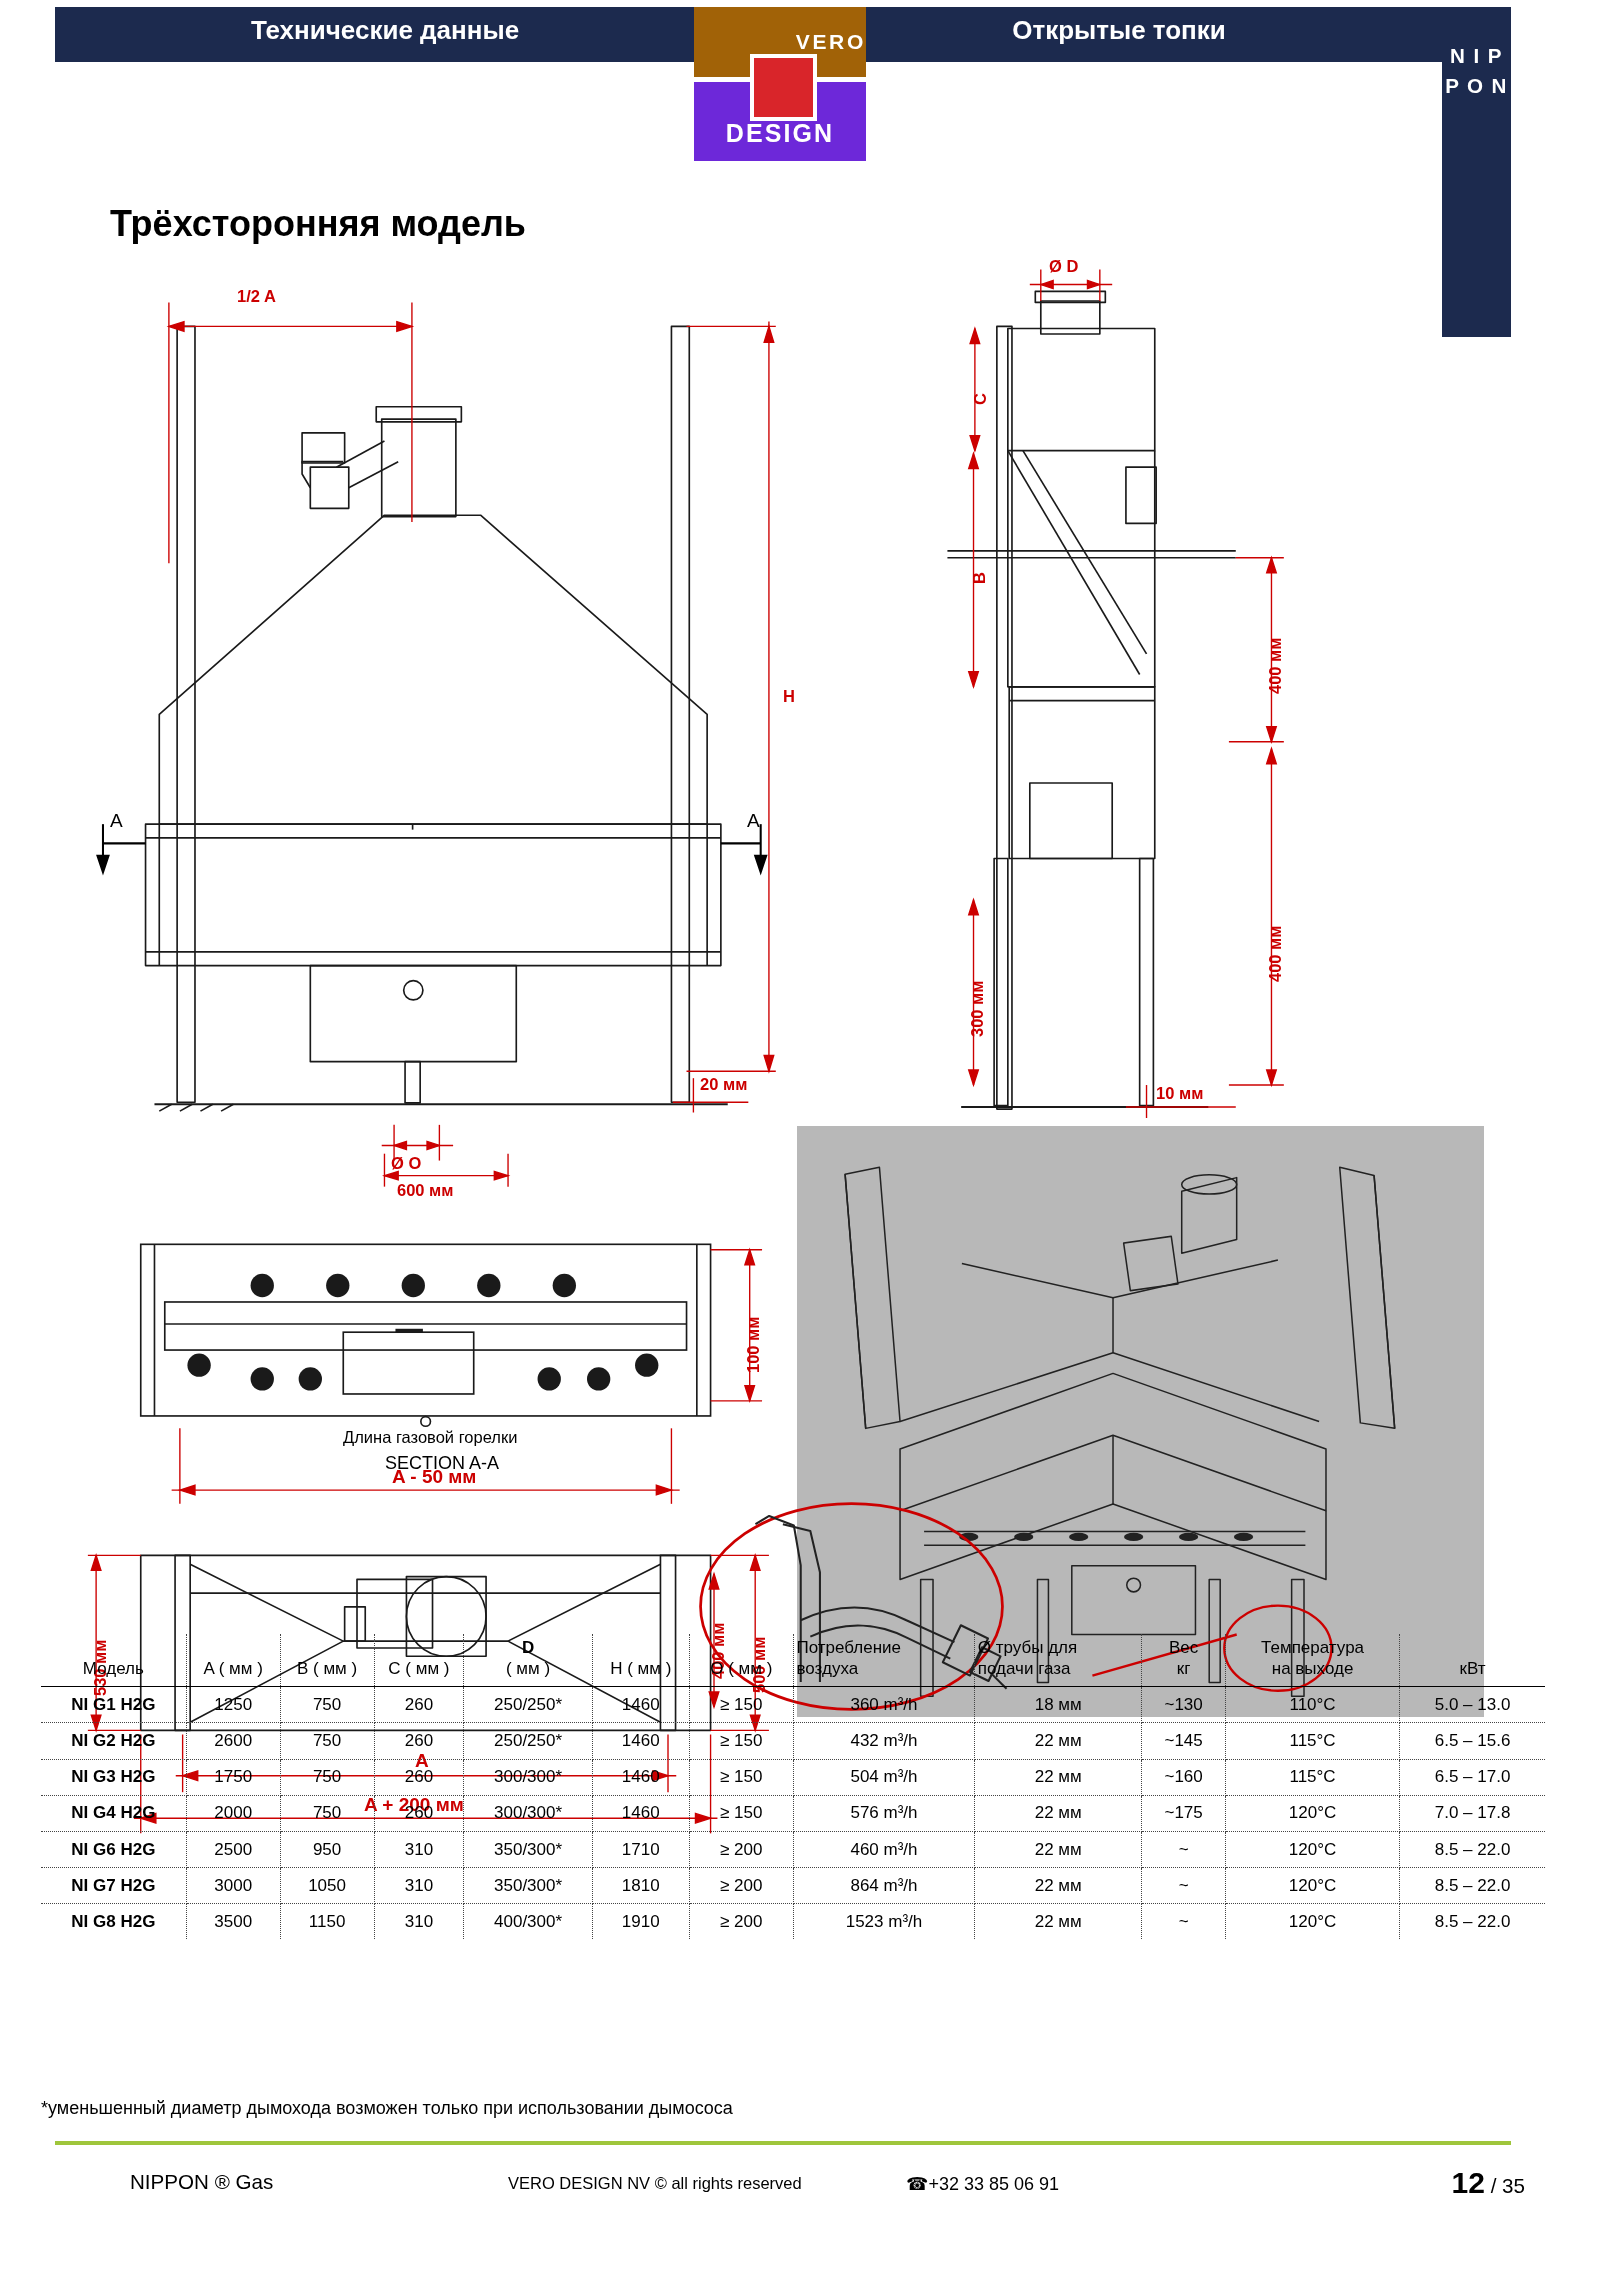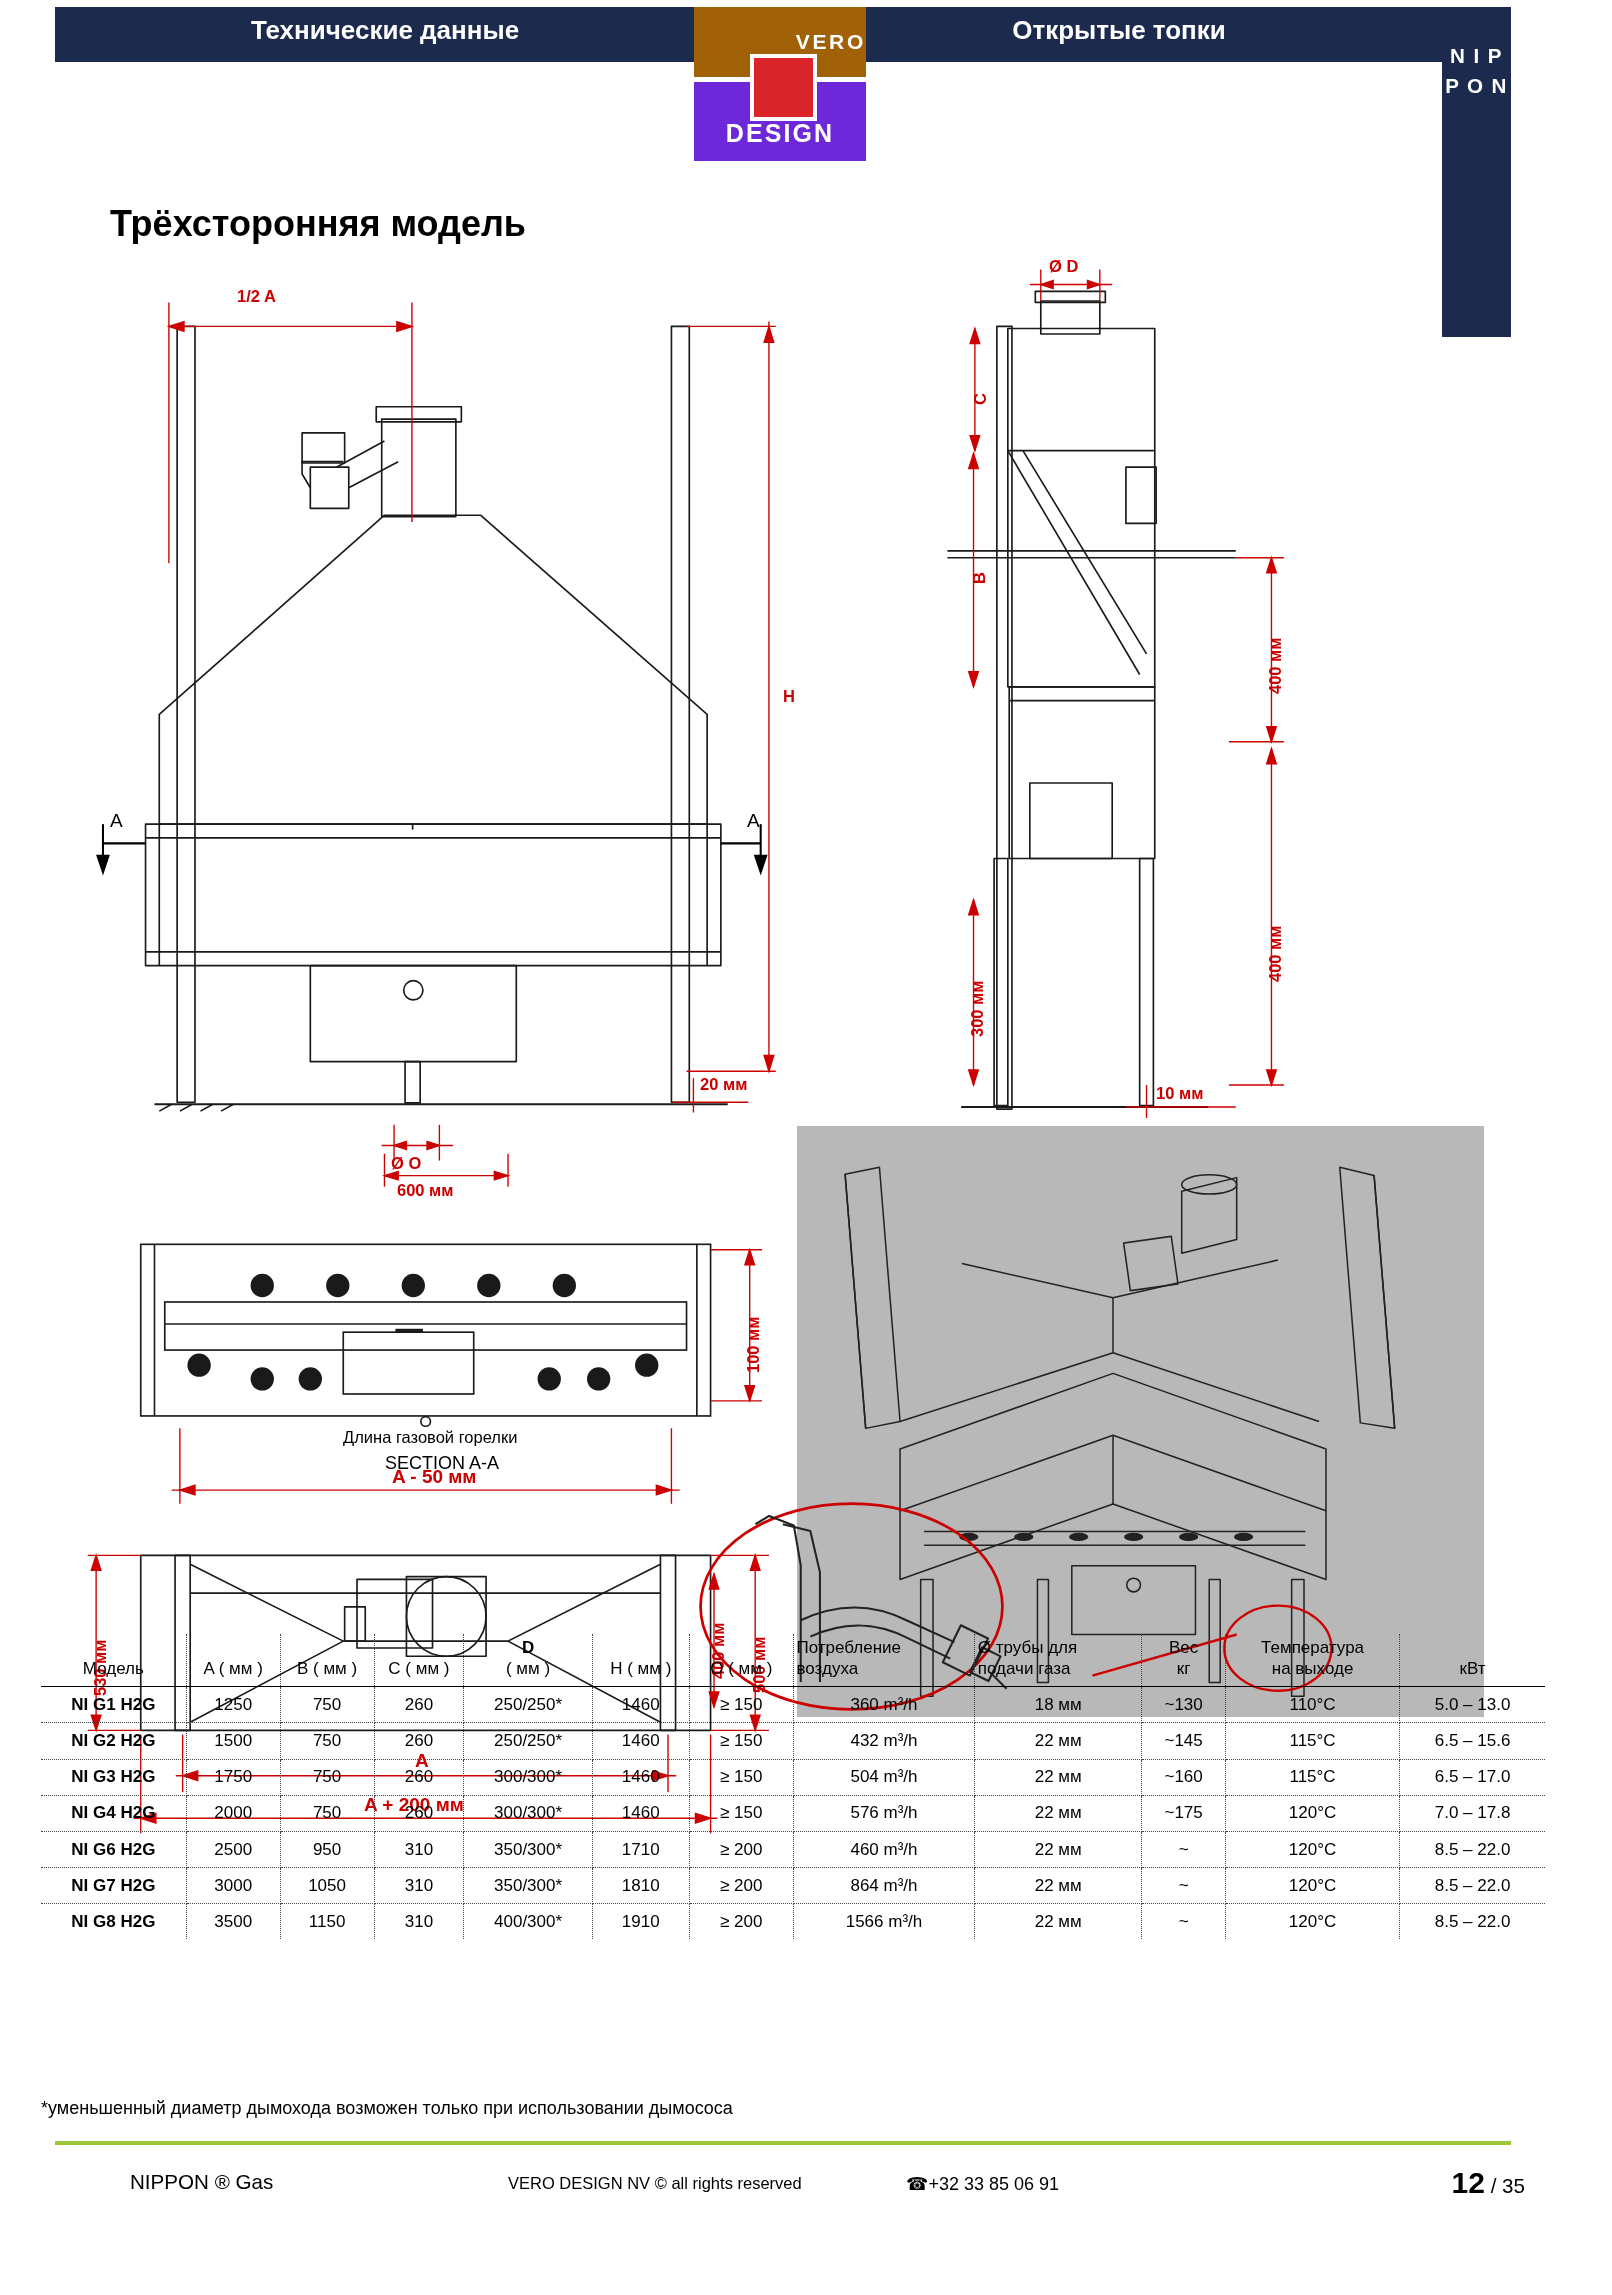--- a/index.html
+++ b/index.html
@@ -454,21 +454,21 @@
           <td class="vsep">1460</td>
           <td class="vsep">≥ 150</td>
           <td class="vsep">360 m³/h</td>
           <td class="vsep">18 мм</td>
           <td class="vsep">~130</td>
           <td class="vsep">110°C</td>
           <td>5.0 – 13.0</td>
         </tr>
         <tr>
           <td class="model vsep">NI G2 H2G</td>
-          <td class="vsep">1500</td>
+          <td class="vsep">2600</td>
           <td class="vsep">750</td>
           <td class="vsep">260</td>
           <td class="vsep">250/250*</td>
           <td class="vsep">1460</td>
           <td class="vsep">≥ 150</td>
           <td class="vsep">432 m³/h</td>
           <td class="vsep">22 мм</td>
           <td class="vsep">~145</td>
           <td class="vsep">115°C</td>
           <td>6.5 – 15.6</td>
@@ -530,21 +530,21 @@
           <td>8.5 – 22.0</td>
         </tr>
         <tr>
           <td class="model vsep" style="border-bottom:none">NI G8 H2G</td>
           <td class="vsep" style="border-bottom:none">3500</td>
           <td class="vsep" style="border-bottom:none">1150</td>
           <td class="vsep" style="border-bottom:none">310</td>
           <td class="vsep" style="border-bottom:none">400/300*</td>
           <td class="vsep" style="border-bottom:none">1910</td>
           <td class="vsep" style="border-bottom:none">≥ 200</td>
-          <td class="vsep" style="border-bottom:none">1566 m³/h</td>
+          <td class="vsep" style="border-bottom:none">1523 m³/h</td>
           <td class="vsep" style="border-bottom:none">22 мм</td>
           <td class="vsep" style="border-bottom:none">~</td>
           <td class="vsep" style="border-bottom:none">120°C</td>
           <td style="border-bottom:none">8.5 – 22.0</td>
         </tr>
       </tbody>
     </table>
   </div>
   <div class="table-note">*уменьшенный диаметр дымохода возможен только при использовании дымососа</div>
 

